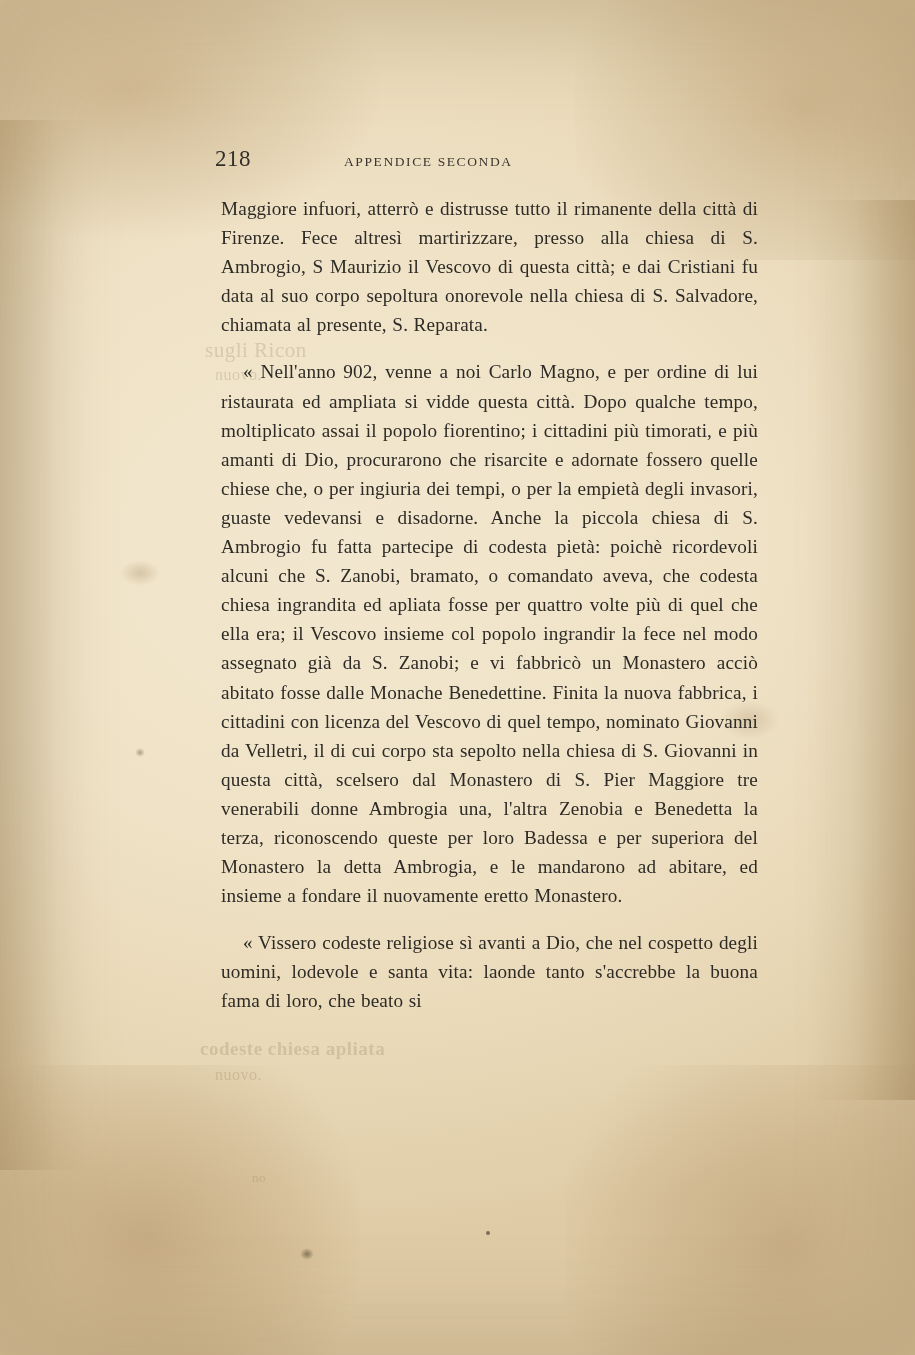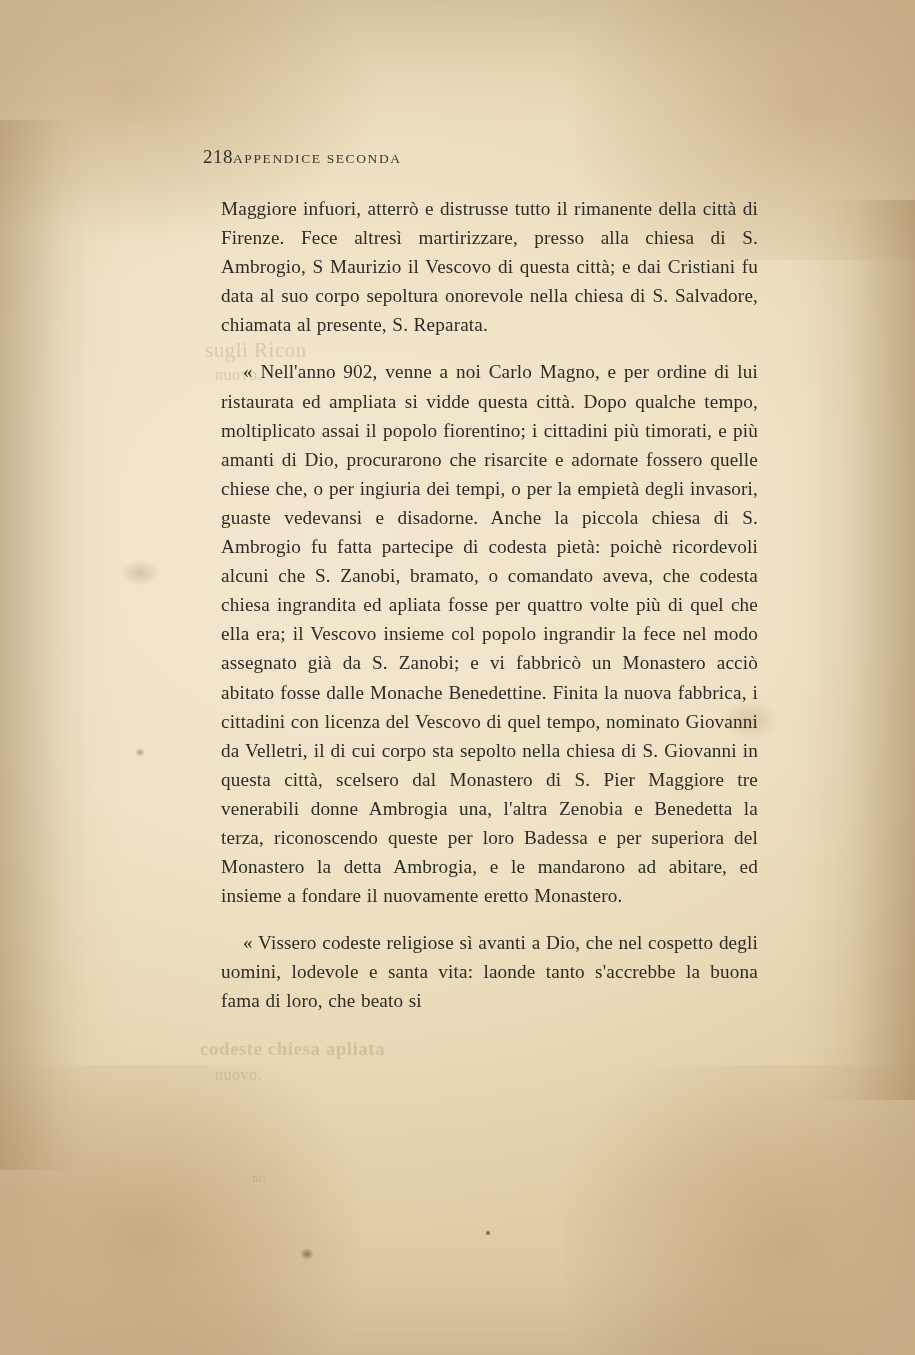--- a/index.html
+++ b/index.html
@@ -96,25 +96,27 @@
     width: 573px;
   }
 
   .header-row {
     display: flex;
     align-items: baseline;
     height: 30px;
     margin-bottom: 12px;
   }
   .folio {
-    font-size: 19px;
+    font-size: 23px;
     color: #33302b;
     letter-spacing: 0.5px;
+    margin-left: 12px;
   }
   .running-head {
+    margin-left: 93px;
     font-size: 13.5px;
     letter-spacing: 1.6px;
     color: #3a362f;
   }
 
   p.para {
     margin: 18px;
     font-size: 19.2px;
     line-height: 29.1px;
     color: #2e2b26;

